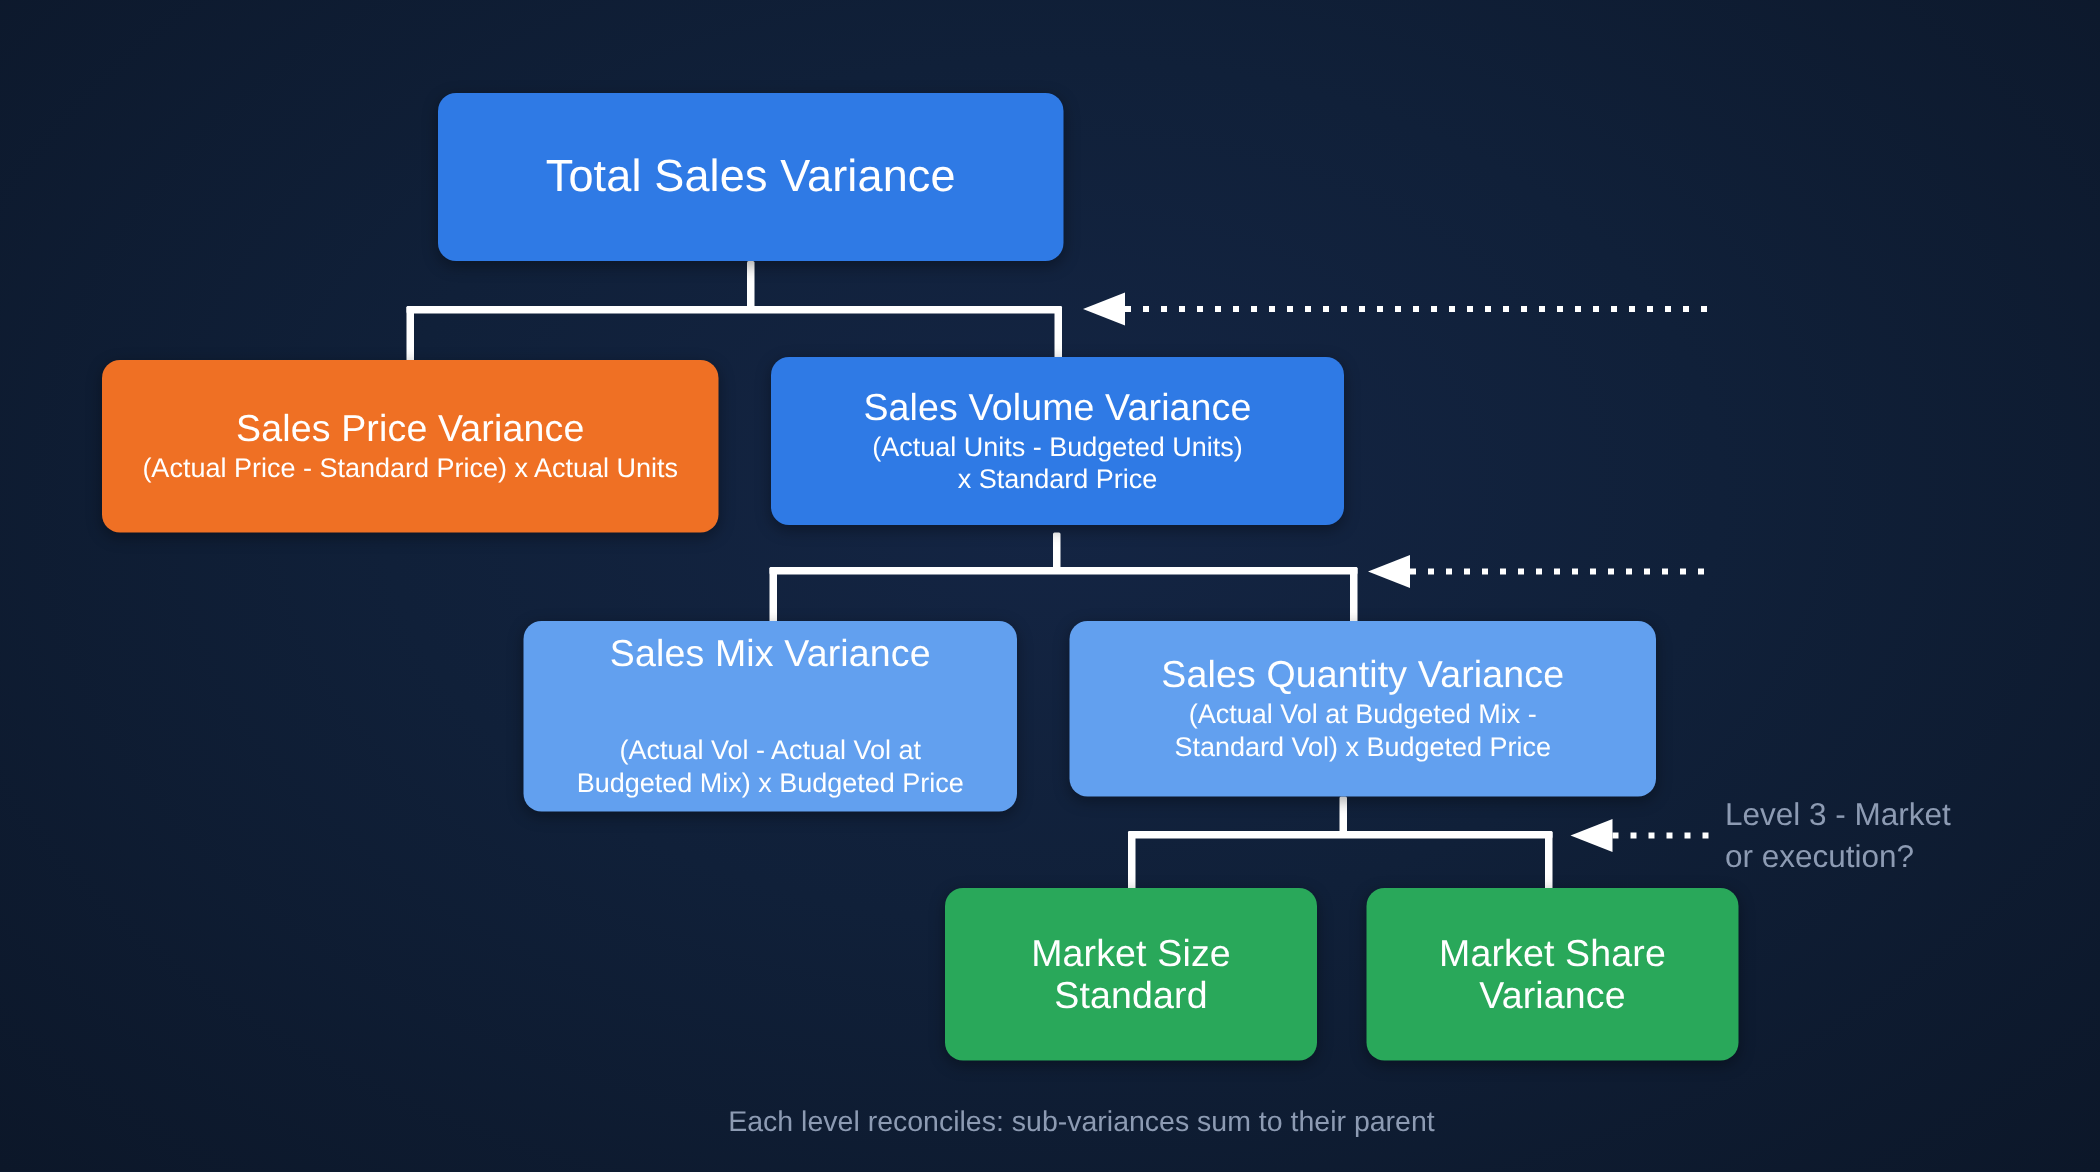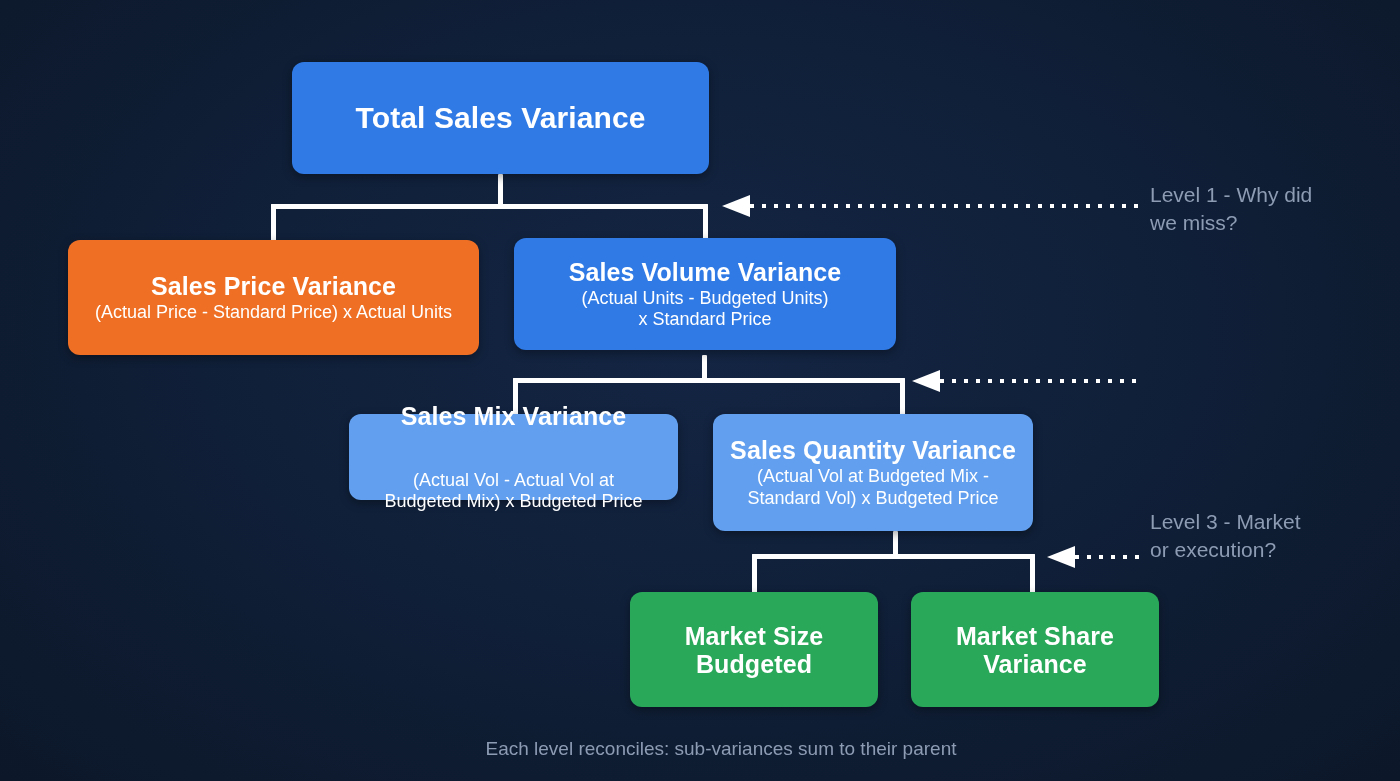--- a/index.html
+++ b/index.html
@@ -26,46 +26,46 @@
     align-items: center;
     justify-content: center;
     border-radius: 12px;
     text-align: center;
     color: #ffffff;
     padding: 6px 10px;
     box-shadow: 0 3px 10px rgba(0,0,0,0.35);
     z-index: 3;
   }
   .node .title {
-    font-weight: bold;
+    font-weight: normal;
     line-height: 1.12;
     letter-spacing: 0.1px;
   }
   .node .formula {
     font-weight: normal;
     line-height: 1.18;
     margin-top: 2px;
   }
 
   #node-root      { left: 292px;  top: 62px;  width: 417px; height: 112px; background:#2f7ae5; }
   #node-root .title { font-size: 30px; }
 
   #node-price     { left: 68px;   top: 240px; width: 411px; height: 115px; background:#ef7024; }
   #node-price .title   { font-size: 25px; text-align: center; }
   #node-price .formula { font-size: 18px; }
 
   #node-volume    { left: 514px;  top: 238px; width: 382px; height: 112px; background:#2f7ae5; }
   #node-volume .title   { font-size: 25px; }
   #node-volume .formula { font-size: 18px; }
 
-  #node-mix       { left: 349px;  top: 414px; width: 329px; height: 86px; background:#62a0ef;text-align:center; }
+  #node-mix       { left: 349px;  top: 414px; width: 329px; height: 127px; background:#62a0ef;text-align:center; }
   #node-mix .title   { font-size: 25px; }
   #node-mix .formula { font-size: 18px; margin-top: 40px; }
 
-  #node-quantity  { left: 713px;  top: 414px; width: 320px; height: 117px; background:#62a0ef; }
+  #node-quantity  { left: 713px;  top: 414px; width: 391px; height: 117px; background:#62a0ef; }
   #node-quantity .title   { font-size: 25px; }
   #node-quantity .formula { font-size: 18px; }
 
   #node-size      { left: 630px;  top: 592px; width: 248px; height: 115px; background:#29a85a; }
   #node-size .title { font-size: 25px; }
 
   #node-share     { left: 911px;  top: 592px; width: 248px; height: 115px; background:#29a85a; }
   #node-share .title { font-size: 25px; }
 
   
@@ -134,21 +134,21 @@
   </div>
 
   <div class="node" id="node-quantity">
     <div class="title" style="white-space: pre-line;">Sales Quantity Variance</div>
     <div class="formula" style="white-space: pre-line;">(Actual Vol at Budgeted Mix -
 Standard Vol) x Budgeted Price</div>
   </div>
 
   <div class="node" id="node-size">
     <div class="title" style="white-space: pre-line;">Market Size
-Budgeted</div>
+Standard</div>
   </div>
 
   <div class="node" id="node-share">
     <div class="title" style="white-space: pre-line;">Market Share
 Variance</div>
   </div>
 
   <svg class="leader-line" style="left:710px; top:192px;" width="430" height="28" viewBox="0 0 430 28">
     <line x1="40" y1="14" x2="430" y2="14" stroke="#ffffff" stroke-width="4" stroke-linecap="butt" stroke-dasharray="4 8"></line>
     <polygon points="12,14 40,3 40,25" fill="#ffffff"></polygon>
@@ -157,22 +157,20 @@
   <svg class="leader-line" style="left:900px; top:367px;" width="240" height="28" viewBox="0 0 240 28">
     <line x1="40" y1="14" x2="240" y2="14" stroke="#ffffff" stroke-width="4" stroke-linecap="butt" stroke-dasharray="4 8"></line>
     <polygon points="12,14 40,3 40,25" fill="#ffffff"></polygon>
   </svg>
 
   <svg class="leader-line" style="left:1035px; top:543px;" width="108" height="28" viewBox="0 0 108 28">
     <line x1="40" y1="14" x2="108" y2="14" stroke="#ffffff" stroke-width="4" stroke-linecap="butt" stroke-dasharray="4 8"></line>
     <polygon points="12,14 40,3 40,25" fill="#ffffff"></polygon>
   </svg>
 
-  <div class="leader-label" style="left: 1150px; top: 181px; width: 245px; white-space: pre-line;">Level 1 - Why did
-we miss?</div>
 
 
-  <div class="leader-label" style="left: 1150px; top: 508px; width: 245px; white-space: pre-line;">Level 3 - Market
+  <div class="leader-label" style="left: 1150px; top: 530px; width: 245px; white-space: pre-line;">Level 3 - Market
 or execution?</div>
 
   <div class="footnote" style="top:738px;padding-left:21px;">Each level reconciles: sub-variances sum to their parent</div>
 
 </div>
 
 </body></html>

